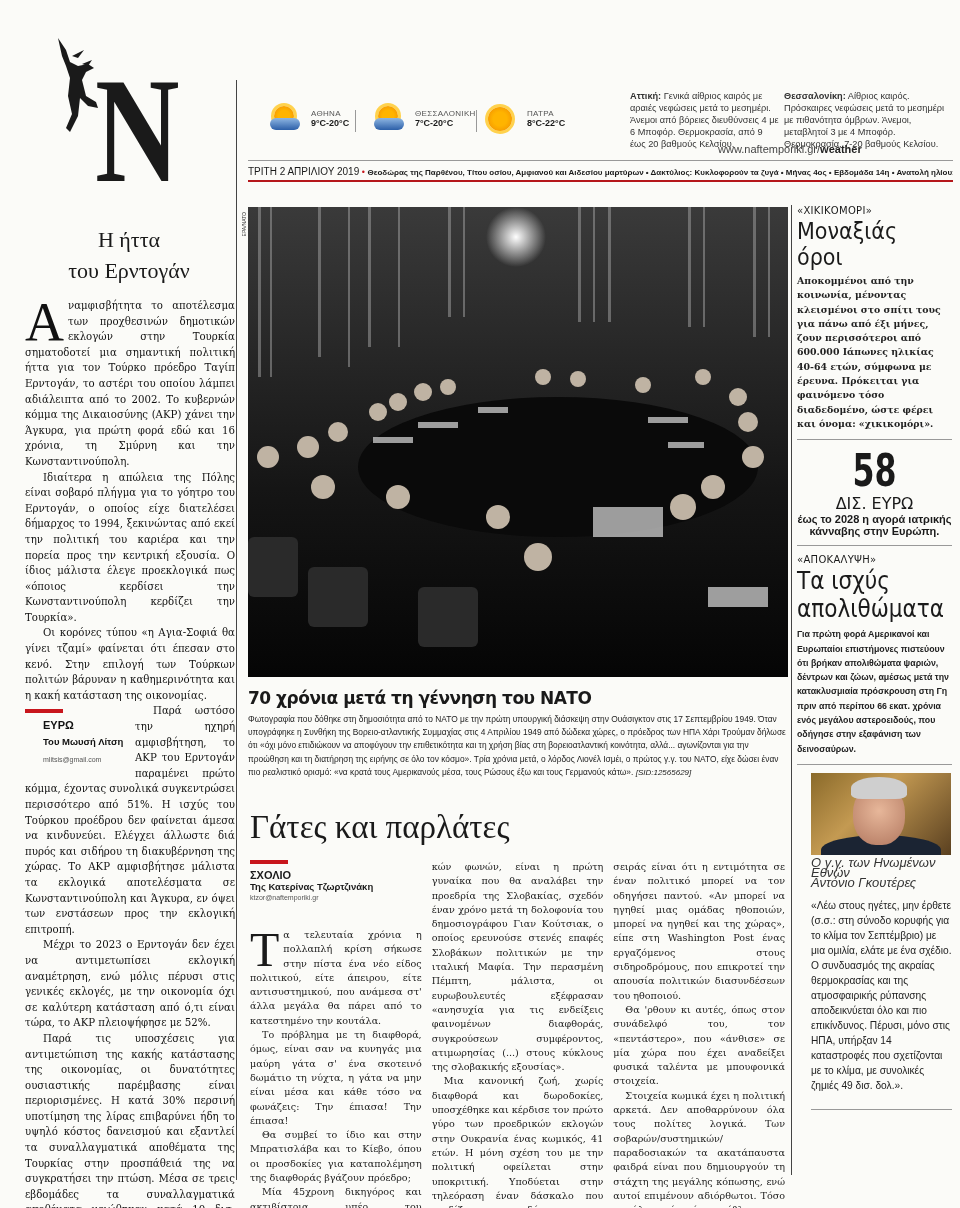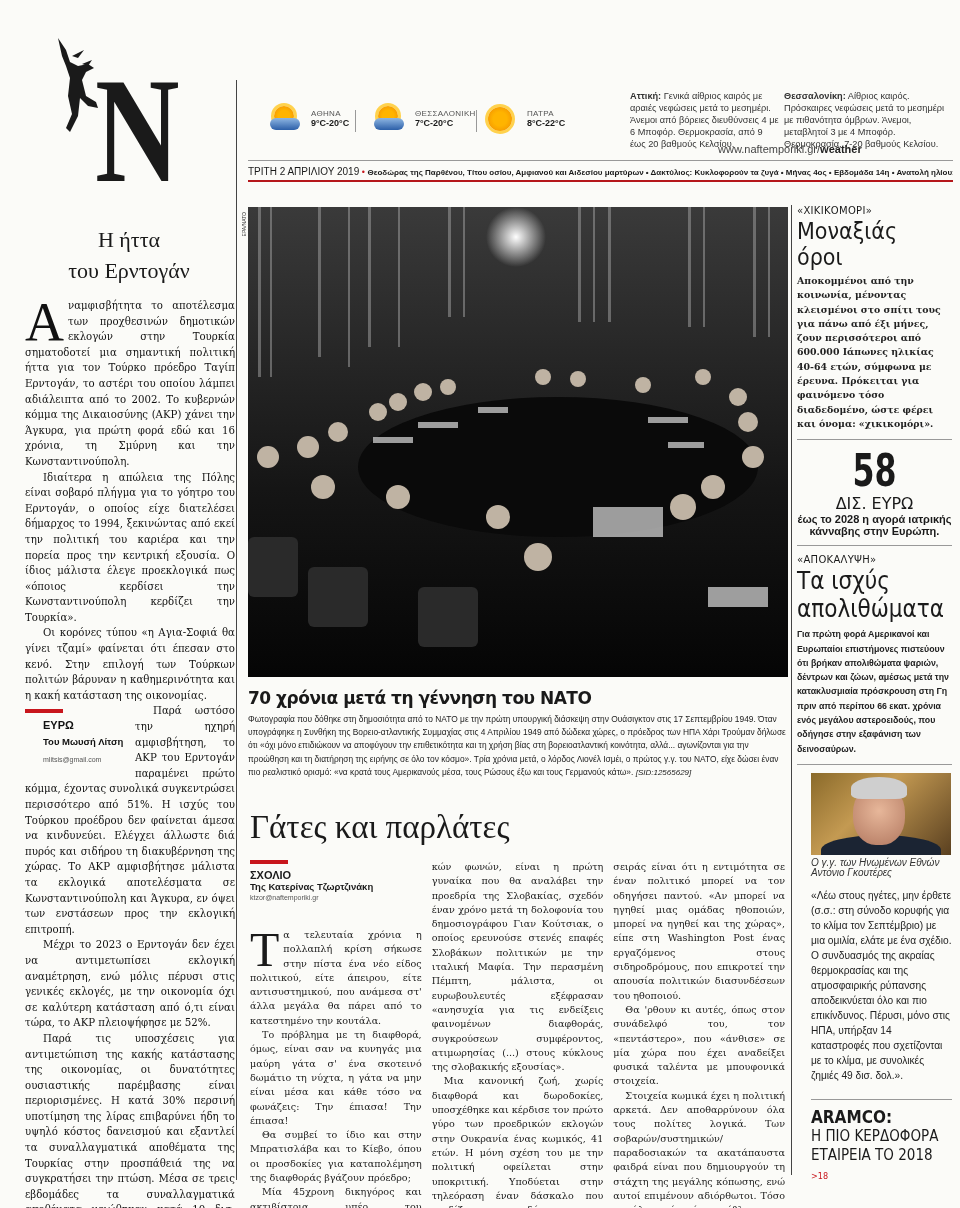--- a/index.html
+++ b/index.html
@@ -56,21 +56,21 @@
 .rbody{font-family:"DejaVu Serif",serif;font-weight:bold;font-size:9.4px;line-height:14.3px;color:#222}
 .rbody-sans{font-family:"Liberation Sans",sans-serif;font-weight:bold;font-size:8.8px;line-height:14.3px;color:#222}
 .rdiv{height:1px;background:#999;margin:8px 0}
 #big58{text-align:center;font-family:"DejaVu Sans",sans-serif;font-weight:bold;font-size:44px;line-height:46px;transform:scaleX(.72)}
 #dis{text-align:center;font-family:"DejaVu Sans",sans-serif;font-size:16px}
 #dis-sub{text-align:center;font-family:"Liberation Sans",sans-serif;font-weight:bold;font-size:11px;line-height:12px}
 #guterres-photo{width:140px;height:82px;background:linear-gradient(135deg,#8a6a2a 0%,#c49a52 40%,#5a4020 100%);position:relative;margin-left:14px;overflow:hidden}
 #guterres-photo .face{position:absolute;left:42px;top:10px;width:52px;height:62px;border-radius:48% 48% 44% 44%;background:radial-gradient(circle at 50% 45%,#e7b79a,#b27860)}
 #guterres-photo .hair{position:absolute;left:40px;top:4px;width:56px;height:22px;border-radius:50% 50% 20% 20%;background:#cfcfcf}
 #guterres-photo .suit{position:absolute;left:10px;top:62px;width:120px;height:30px;border-radius:50% 50% 0 0;background:#1b2433}
-.gcaption{font-family:"Liberation Sans",sans-serif;font-style:italic;font-size:10px;line-height:10px;margin:3px 0 0 14px;color:#333}
+.gcaption{font-family:"Liberation Sans",sans-serif;font-style:italic;font-size:13px;line-height:10px;margin:3px 0 0 14px;color:#333}
 .quote{font-family:"Liberation Sans",sans-serif;font-size:10.2px;line-height:15px;margin:10px 0 16px 14px;color:#222}
 #aramco{margin:8px 0 0 14px;font-family:"DejaVu Sans",sans-serif;font-stretch:condensed}
 #aramco .a1{font-weight:bold;font-size:17px;line-height:19px}
 #aramco .a2{font-size:15px;line-height:19px}
 #aramco .page{color:#c8161d;font-size:9px}
 </style>
 </head>
 <body>
 
 <svg id="hermes" class="abs" viewBox="0 0 55 110">
@@ -283,18 +283,13 @@
         <div class="face"></div>
         <div class="hair"></div>
     </div>
     <div class="gcaption">
       <div>Ο γ.γ. των Ηνωμένων Εθνών</div>
       <div>Αντόνιο Γκουτέρες</div>
     </div>
     <div class="quote">«Λέω στους ηγέτες, μην έρθετε (σ.σ.: στη σύνοδο κορυφής για το κλίμα τον Σεπτέμβριο) με μια ομιλία, ελάτε με ένα σχέδιο. Ο συνδυασμός της ακραίας θερμοκρασίας και της ατμοσφαιρικής ρύπανσης αποδεικνύεται όλο και πιο επικίνδυνος. Πέρυσι, μόνο στις ΗΠΑ, υπήρξαν 14 καταστροφές που σχετίζονται με το κλίμα, με συνολικές ζημιές 49 δισ. δολ.».</div>
   </div>
   <div class="rdiv" style="margin-left:14px"></div>
-  <div id="aramco">
-    <div class="a1">ARAMCO:</div>
-    <div class="a2">Η ΠΙΟ ΚΕΡΔΟΦΟΡΑ</div>
-    <div class="a2"><span>ΕΤΑΙΡΕΙΑ ΤΟ 2018</span> <span class="page">&gt;18</span></div>
-  </div>
 </div>
 
 </body></html>

